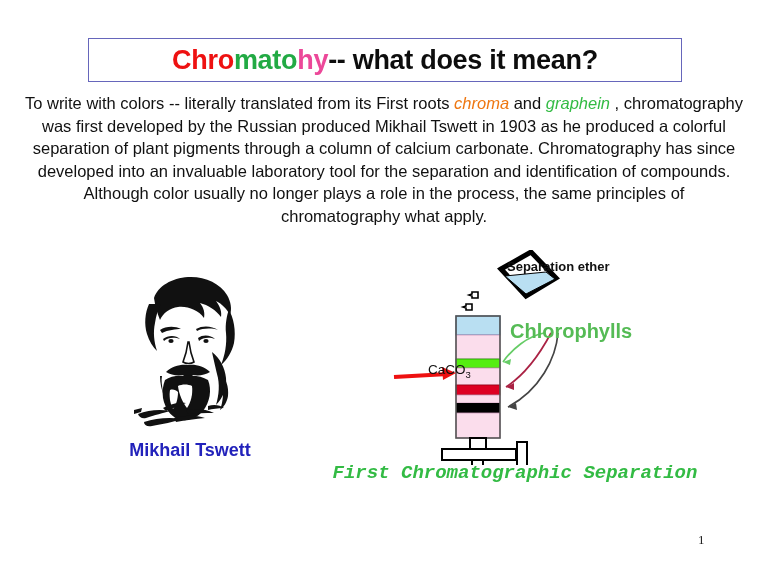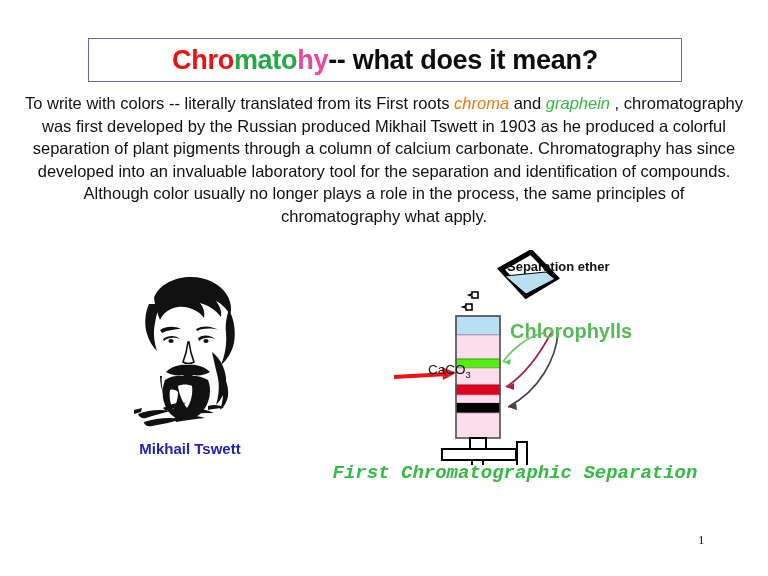--- a/index.html
+++ b/index.html
@@ -69,21 +69,21 @@
     height: 160px;
   }
   #portrait-wrap svg { display: block; }
 
   #portrait-caption {
     position: absolute;
     left: 60px;
     top: 440px;
     width: 260px;
     text-align: center;
-    font-size: 15px;
+    font-size: 18px;
     font-weight: bold;
     color: #2222bb;
   }
 
   
   #column-diagram {
     position: absolute;
     left: 360px;
     top: 250px;
     width: 300px;

